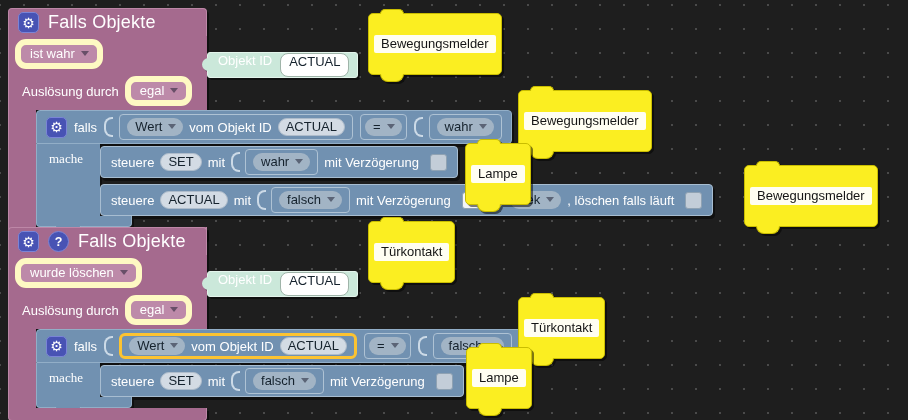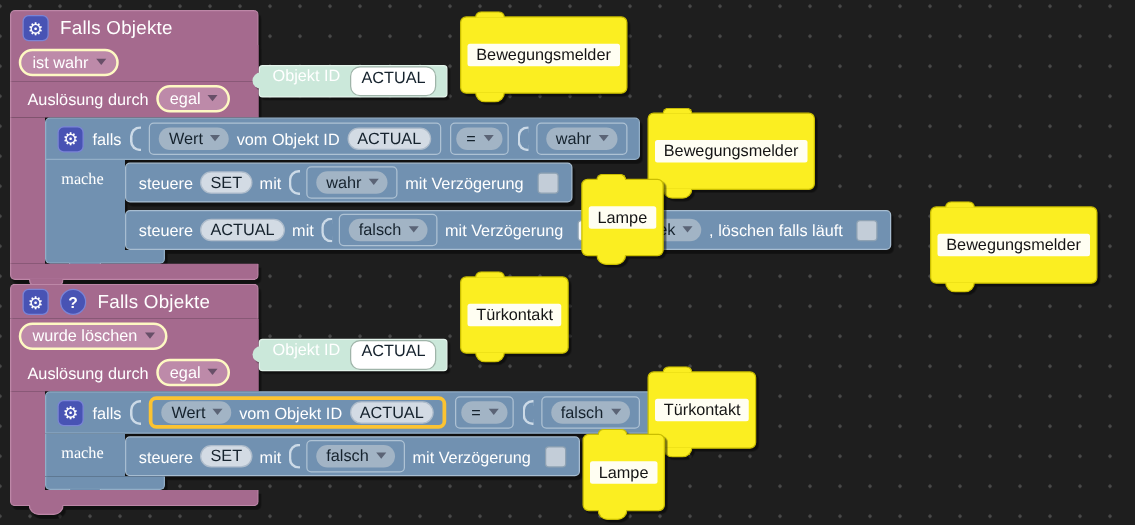--- a/index.html
+++ b/index.html
@@ -10,22 +10,22 @@
     background-size:24px 24px;background-position:12px 17px;
     font-family:"Liberation Sans",sans-serif;color:#fff;font-size:13px;
   }
   .rule{position:absolute;filter:drop-shadow(2px 3px 0 rgba(0,0,0,0.45));}
   
   .p-header{width:199px;height:28px;background:#a56a8e;border:1px solid #bd87a7;border-bottom:none;
     border-radius:4px 4px 0 0;display:flex;align-items:center;gap:9px;padding-left:9px;box-sizing:border-box;}
   .p-row{width:199px;background:#a56a8e;border-left:1px solid #bd87a7;box-sizing:border-box;
     display:flex;align-items:center;gap:6px;padding:3px 0 4px 6px;}
   .p-row.trigger{padding-left:13px;}
-  .p-title{font-size:15px;letter-spacing:.2px;}
-  .pill-pink{background:#bd8aa9;border:2px solid #fef9c3;border-radius:11px;padding:1px 8px 2px 9px;
+  .p-title{font-size:18px;letter-spacing:.2px;}
+  .pill-pink{background:#bd8aa9;border:6px solid #fef9c3;border-radius:11px;padding:1px 8px 2px 9px;
     display:inline-flex;align-items:center;color:#fff;}
   .stmt-area{display:flex;align-items:stretch;}
   .p-spine{width:27px;background:#a56a8e;border-left:1px solid #bd87a7;}
   .p-bottom{position:relative;width:199px;height:13px;background:#a56a8e;border:1px solid #bd87a7;border-top:none;
     border-radius:0 0 4px 4px;box-sizing:border-box;}
   .tab{position:absolute;top:100%;height:7px;border-radius:0 0 8px 8px;}
   .tab.pink{left:14px;width:26px;background:#a56a8e;border:1px solid #bd87a7;border-top:none;}
   .tab.blue{left:18px;width:24px;background:#7191b1;border:1px solid #9cb6cc;border-top:none;}
   
   .if-falls-row{height:34px;background:#7191b1;border:1px solid #92aec7;border-radius:4px 4px 4px 0;

